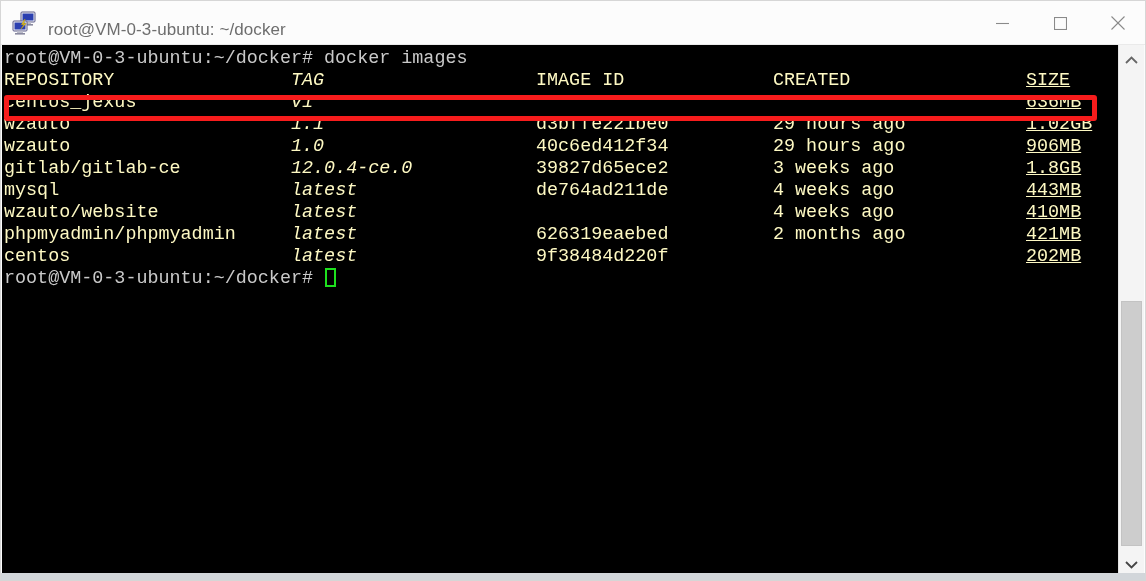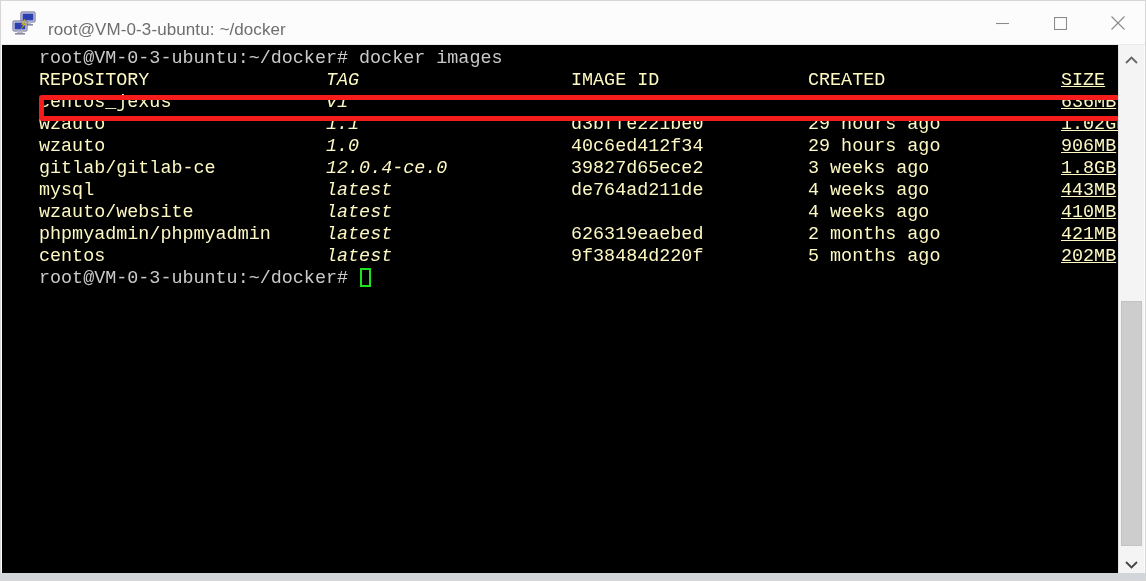--- a/index.html
+++ b/index.html
@@ -76,21 +76,20 @@
     height: 530px;
     background: #000000;
     overflow: hidden;
   }
   .term-inner {
     position: absolute;
     left: 2px;
     top: 3px;
     right: 0;
     bottom: 0;
-    margin-left: 35px;
   }
   .line {
     position: relative;
     height: 22px;
     line-height: 22px;
     white-space: pre;
     font-family: "Liberation Mono", "DejaVu Sans Mono", monospace;
     font-size: 18.4px;
     color: #c9c9c9;
     letter-spacing: 0px;
@@ -284,21 +283,20 @@
         <span class="col c-tag">latest</span>
         <span class="col c-id">626319eaebed</span>
         <span class="col c-crt">2 months ago</span>
         <span class="col c-size">421MB</span>
       </div>
 
       <div class="row">
         <span class="col c-repo">centos</span>
         <span class="col c-tag">latest</span>
         <span class="col c-id">9f38484d220f</span>
-        <span class="col c-crt">5 months ago</span>
         <span class="col c-size">202MB</span>
       </div>
 
       <div class="line"><span>root@VM-0-3-ubuntu:~/docker# </span><span class="cursor"></span></div>
 
       <div class="highlight-box"></div>
     </div>
   </div>
 
   <div class="scrollbar">

